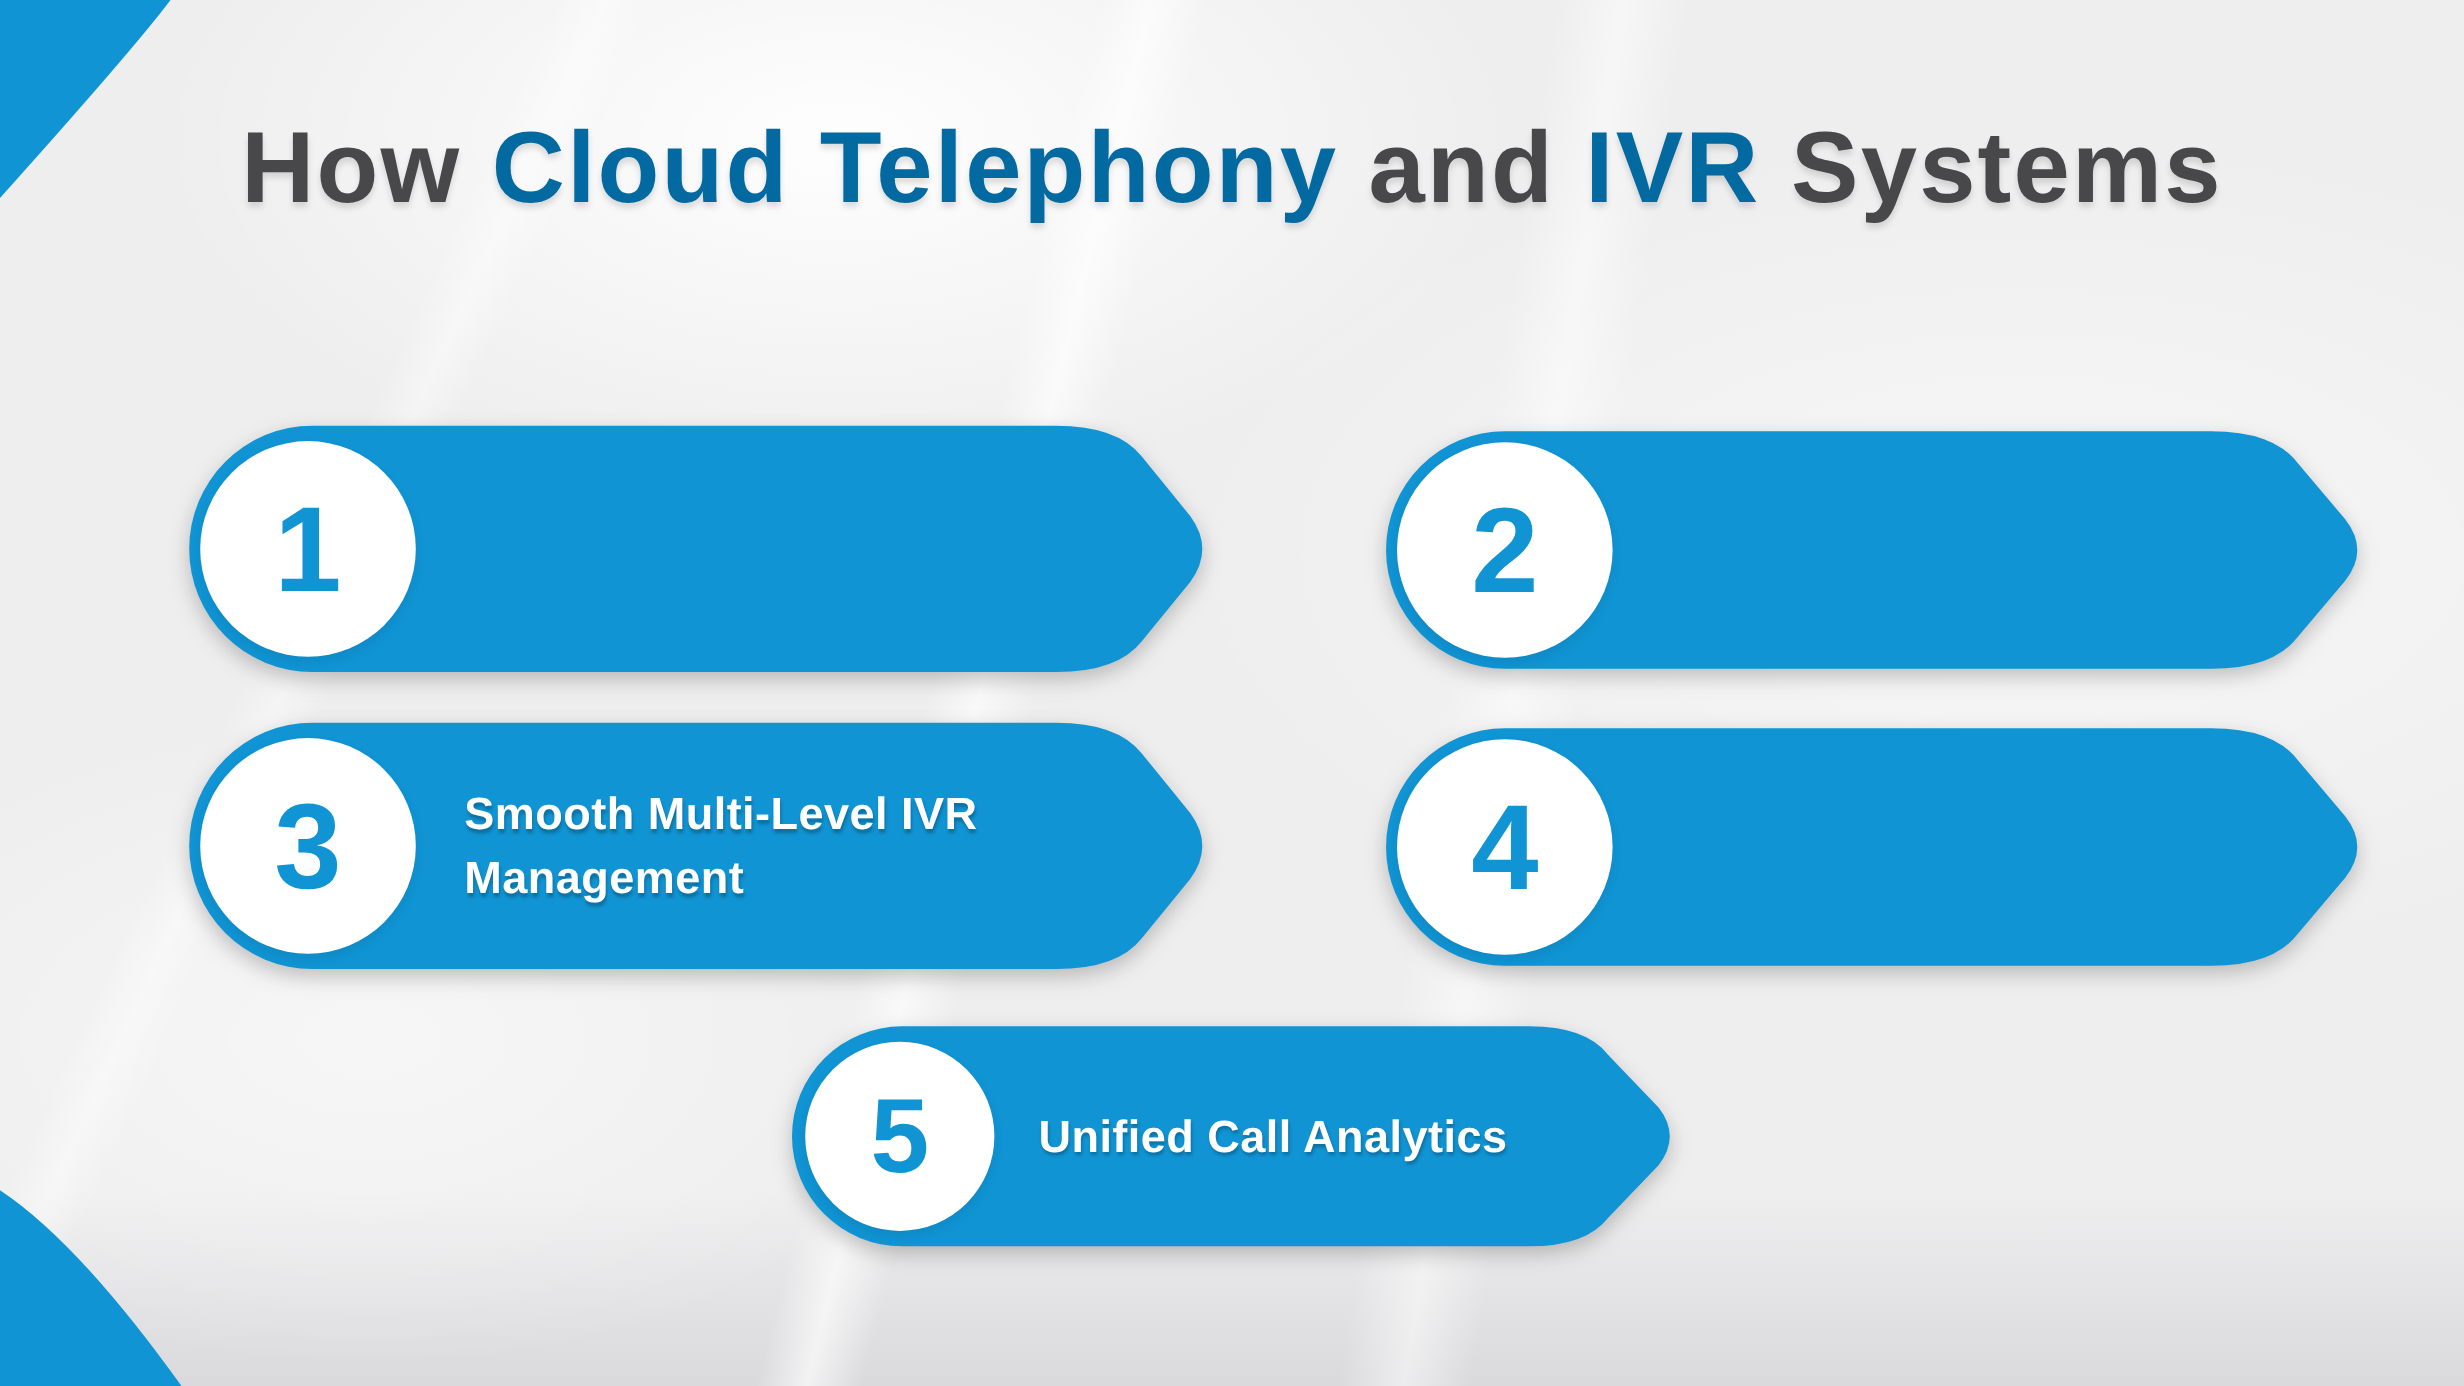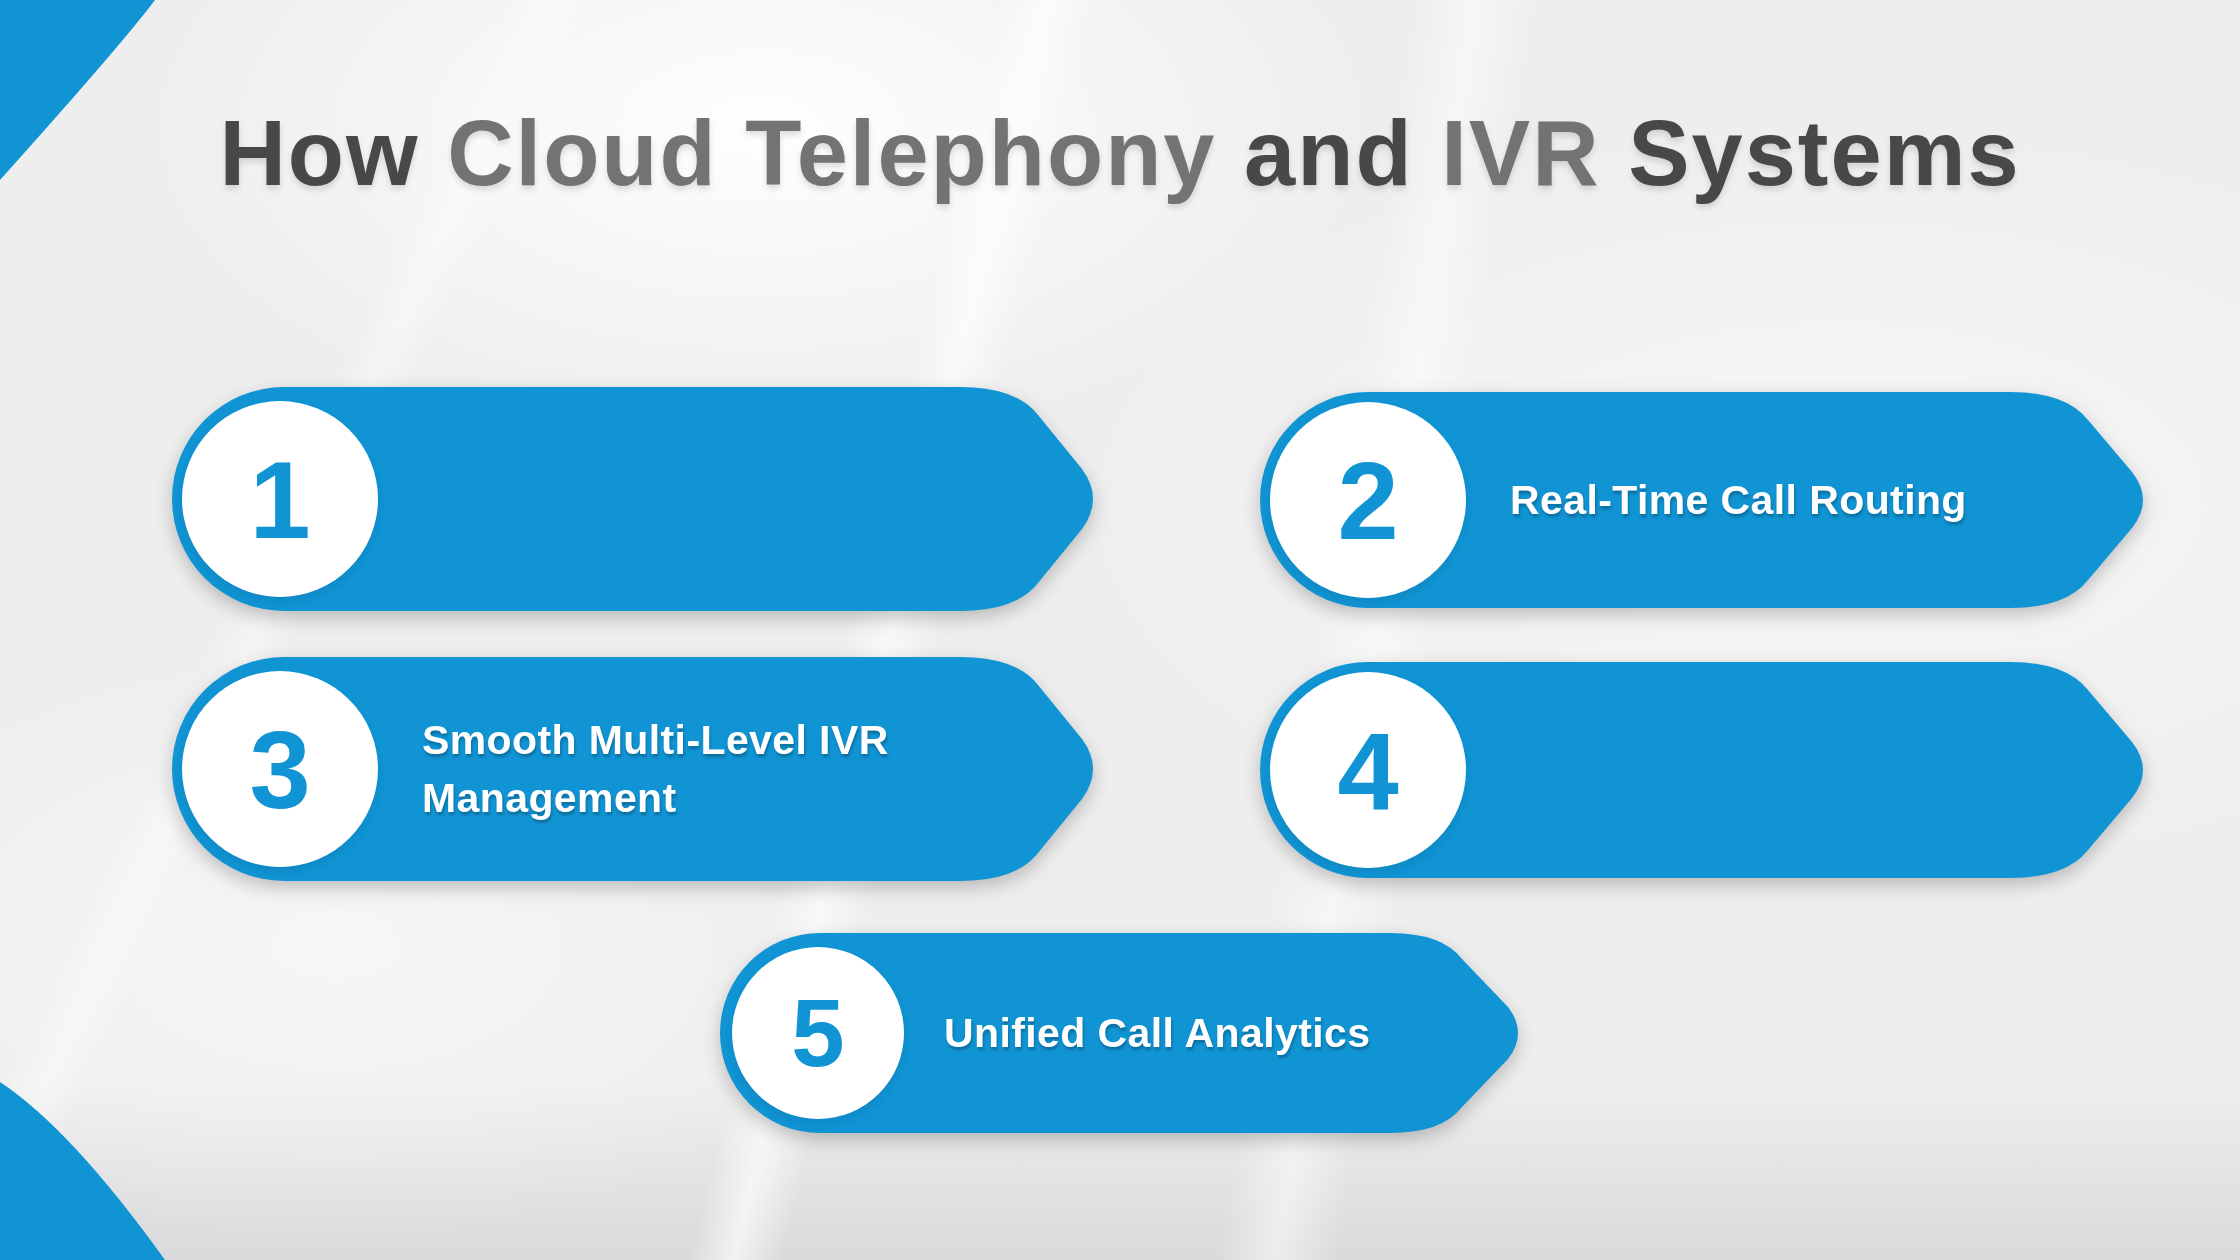--- a/index.html
+++ b/index.html
@@ -25,21 +25,21 @@
   .corner-bl{left:0;bottom:0;}
 
   .title{
     position:absolute;left:0;top:38px;width:100%;
     text-align:center;
     font-size:92px;font-weight:800;line-height:1.17;
     letter-spacing:2px;
     color:#48484a;
     text-shadow:0 4px 6px rgba(0,0,0,0.13);
   }
-  .title .blue{color:#737373;}
+  .title .blue{color:#0369a1;}
 
   .pill{position:absolute;}
   .pill-shape{position:absolute;left:0;top:0;filter:drop-shadow(0 7px 9px rgba(50,50,50,0.28));}
   .pill-shape path{fill:#1094d4;}
   .pill-content{position:absolute;inset:0;display:flex;align-items:center;}
   .num-circle{
     flex:none;width:196px;height:196px;margin-left:12px;
     background:#ffffff;border-radius:50%;
     display:flex;align-items:center;justify-content:center;
     color:#1094d4;font-size:110px;font-weight:800;
@@ -81,21 +81,20 @@
 </div>
 
 <div class="pill" style="left:1258px;top:390px;width:897px;height:220px">
   <svg class="pill-shape" width="897" height="220" viewBox="0 0 897 220">
     <path d="M110 2 L752 2 Q808 2 830 30 L874 82 Q896 110 874 138 L830 190 Q808 218 752 218 L110 218 A108 108 0 0 1 110 2 Z"></path>
   </svg>
   <div class="pill-content">
     <div class="num-circle">
       <span>2</span>
     </div>
-    <div class="pill-label">Real-Time Call Routing</div>
   </div>
 </div>
 
 <div class="pill" style="left:170px;top:655px;width:935px;height:228px">
   <svg class="pill-shape" width="935" height="228" viewBox="0 0 935 228">
     <path d="M114 2 L790 2 Q846 2 868 30 L912 84 Q934 114 912 144 L868 198 Q846 226 790 226 L114 226 A112 112 0 0 1 114 2 Z"></path>
   </svg>
   <div class="pill-content">
     <div class="num-circle">
       <span>3</span>

